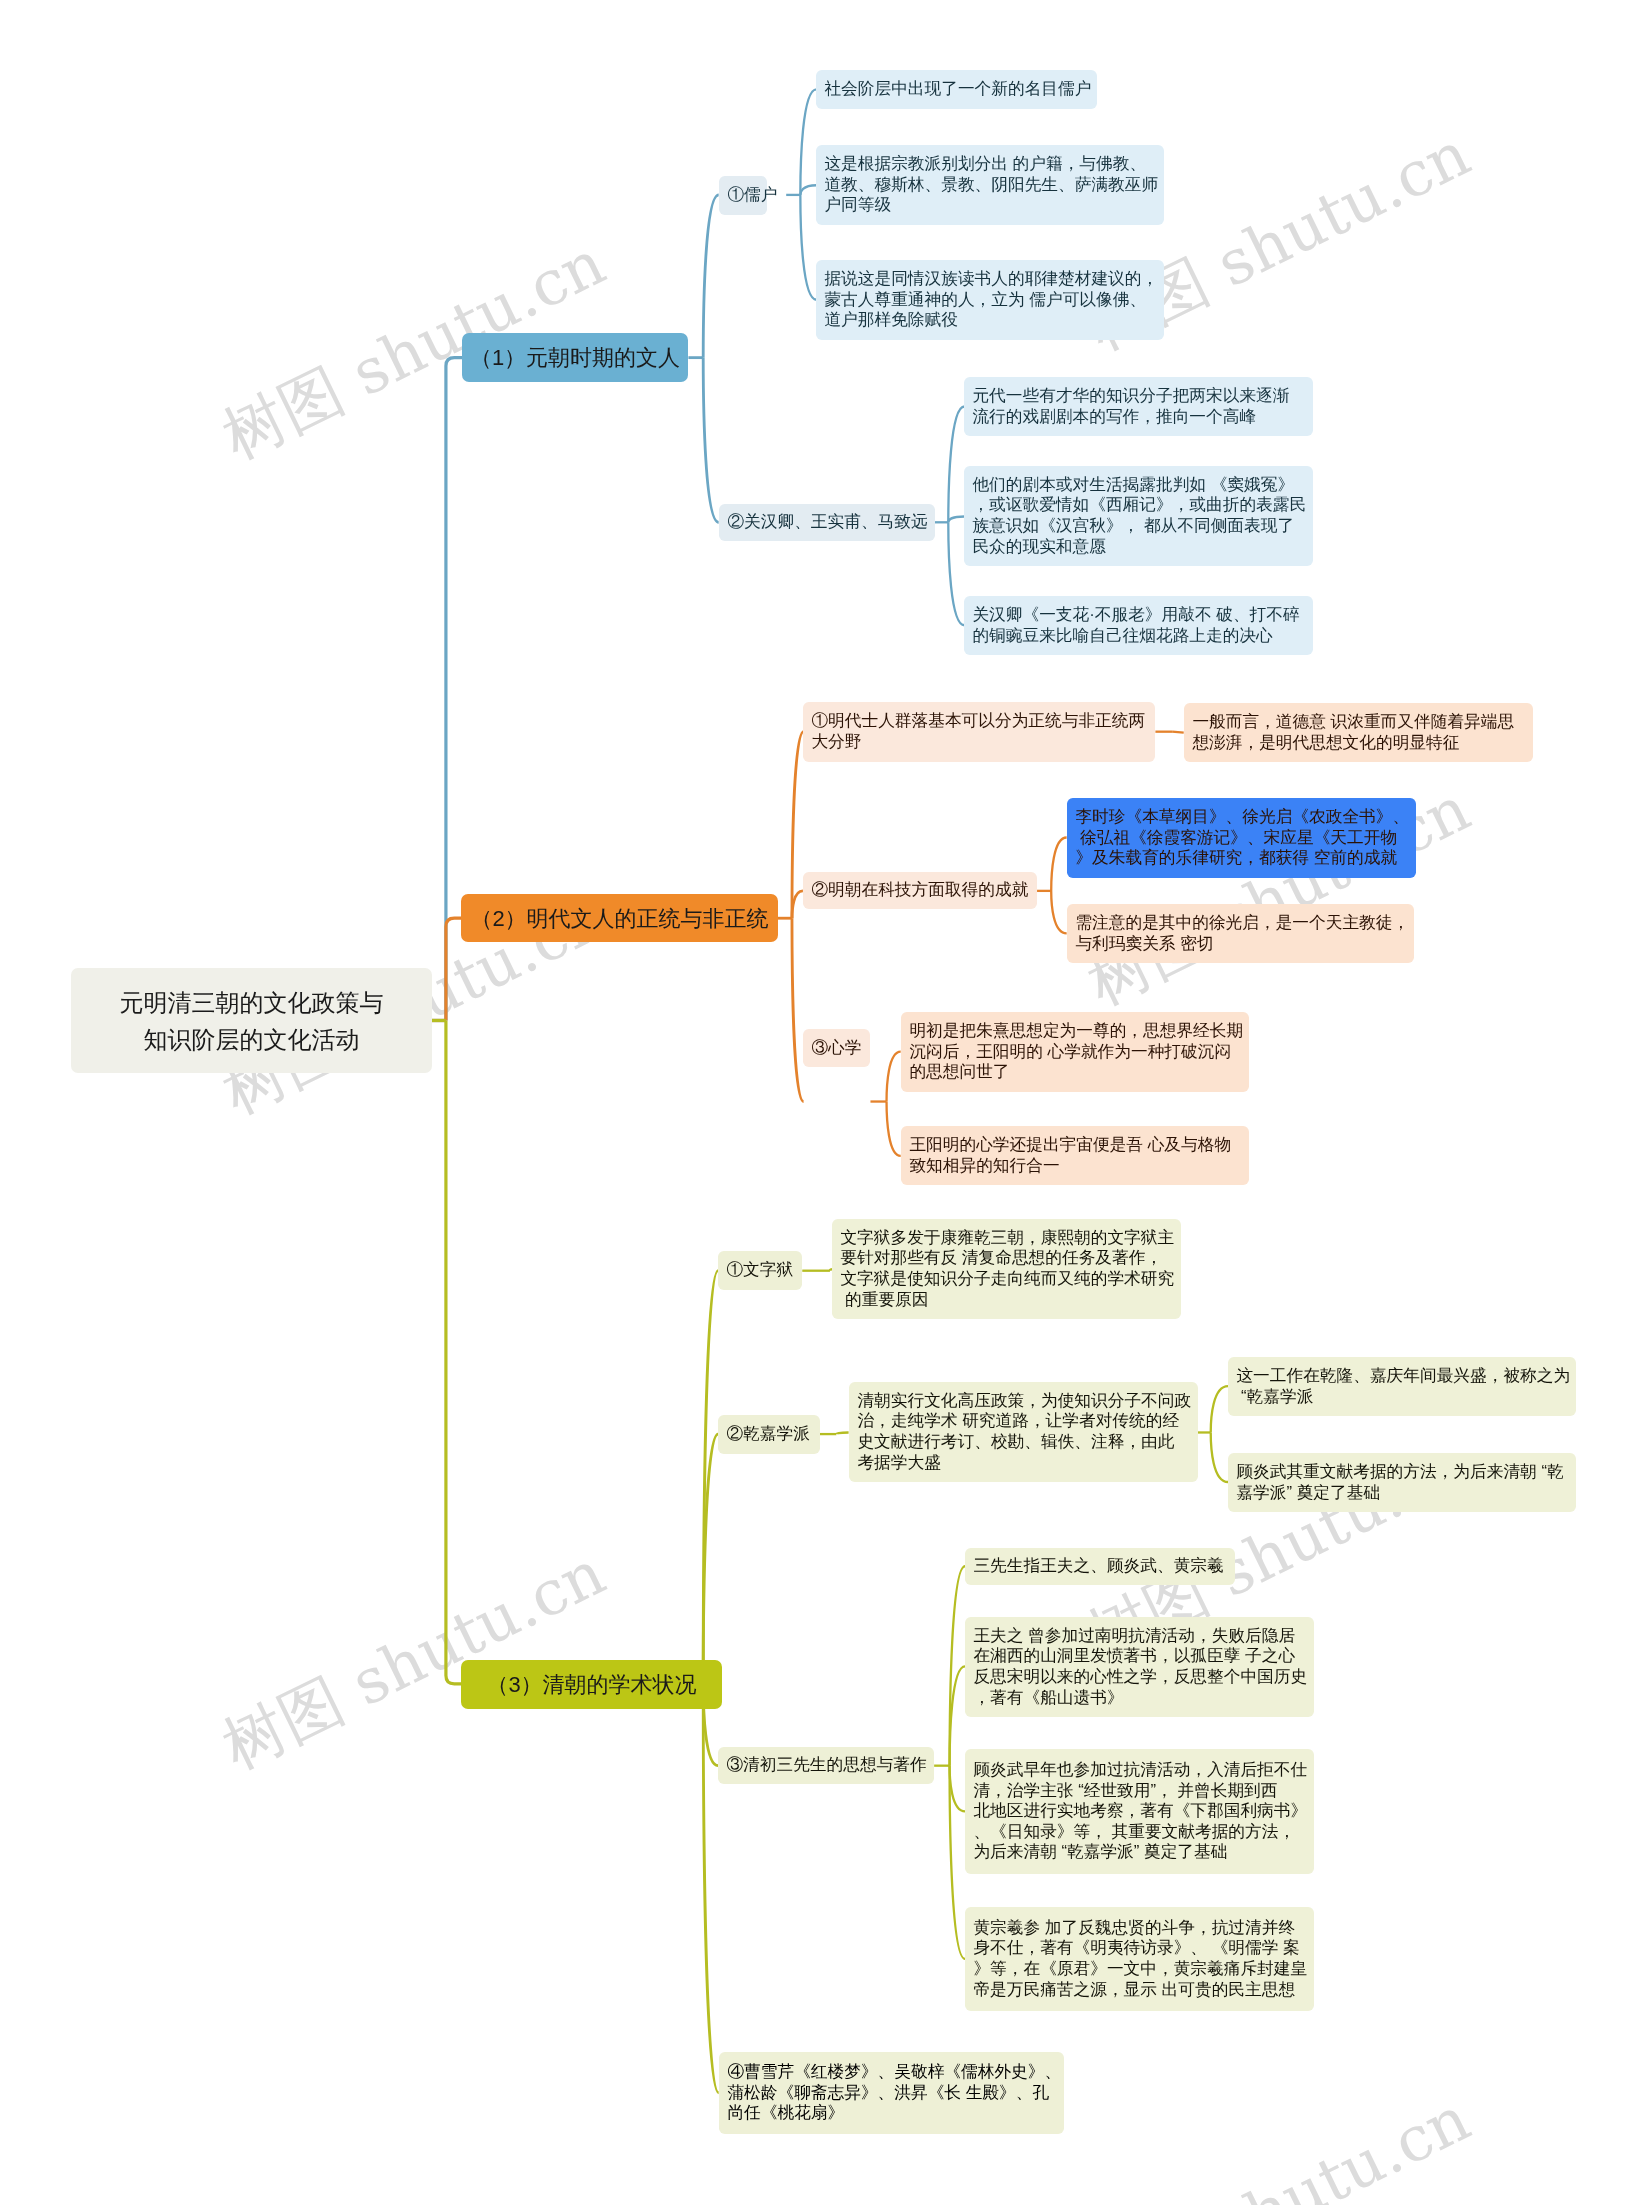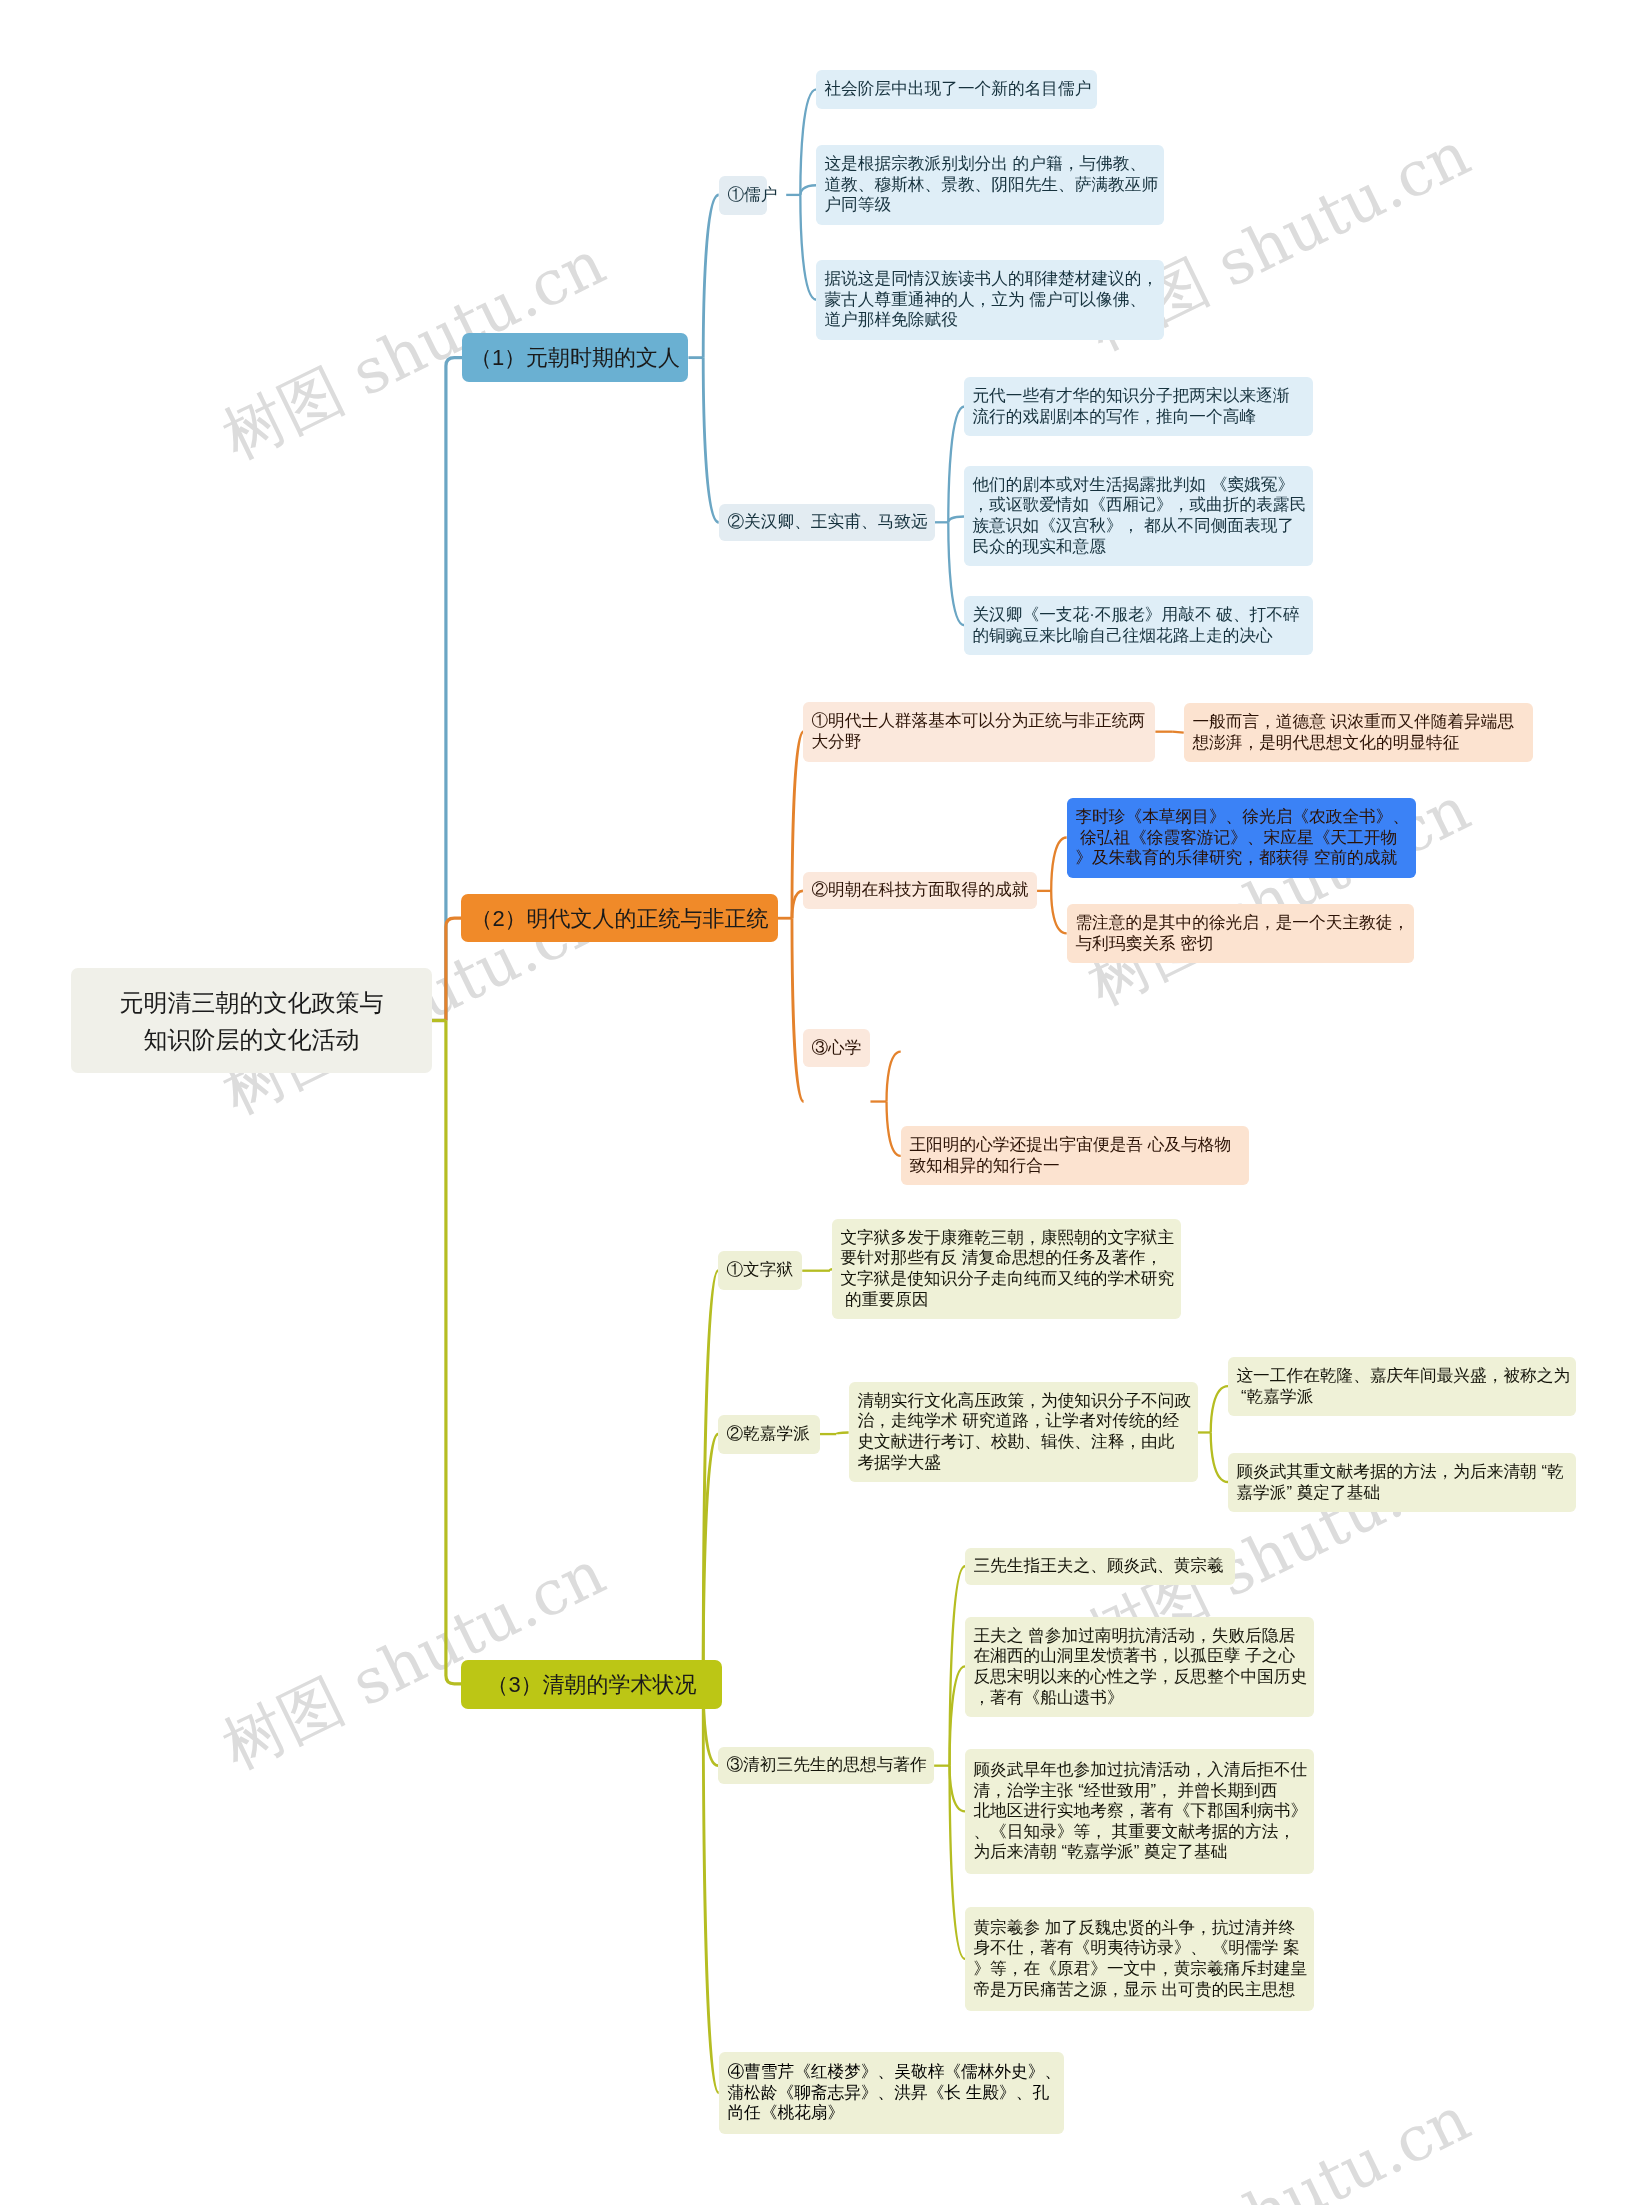--- a/index.html
+++ b/index.html
@@ -146,20 +146,25 @@
  徐弘祖《徐霞客游记》、宋应星《天工开物
 》及朱载育的乐律研究，都获得 空前的成就</span>
     </div>
     <div class="node n-leaf" style="left: 1067px; top: 904px; width: 347px; height: 59px; background: rgb(252, 227, 208);">
       <span class="label" style="color: rgb(43, 18, 5);">需注意的是其中的徐光启，是一个天主教徒，
 与利玛窦关系 密切</span>
     </div>
     <div class="node n-sub" style="left: 803px; top: 1029px; width: 67px; height: 38px; background: rgb(251, 232, 220);">
       <span class="label" style="color: rgb(43, 18, 5);">③心学</span>
     </div>
+    <div class="node n-leaf" style="left: 901px; top: 1012px; width: 348px; height: 80px; background: rgb(252, 227, 208);">
+      <span class="label" style="color: rgb(43, 18, 5);">明初是把朱熹思想定为一尊的，思想界经长期
+沉闷后，王阳明的 心学就作为一种打破沉闷
+的思想问世了</span>
+    </div>
     <div class="node n-leaf" style="left: 901px; top: 1126px; width: 348px; height: 59px; background: rgb(252, 227, 208);">
       <span class="label" style="color: rgb(43, 18, 5);">王阳明的心学还提出宇宙便是吾 心及与格物
 致知相异的知行合一</span>
     </div>
     <div class="node n-branch" style="left: 461px; top: 1660px; width: 261px; height: 49px; background: rgb(188, 198, 21);">
       <span class="label" style="color: rgb(26, 26, 26);">（3）清朝的学术状况</span>
     </div>
     <div class="node n-sub" style="left: 718px; top: 1251px; width: 84px; height: 39px; background: rgb(238, 240, 214);">
       <span class="label" style="color: rgb(20, 20, 10);">①文字狱</span>
     </div>

